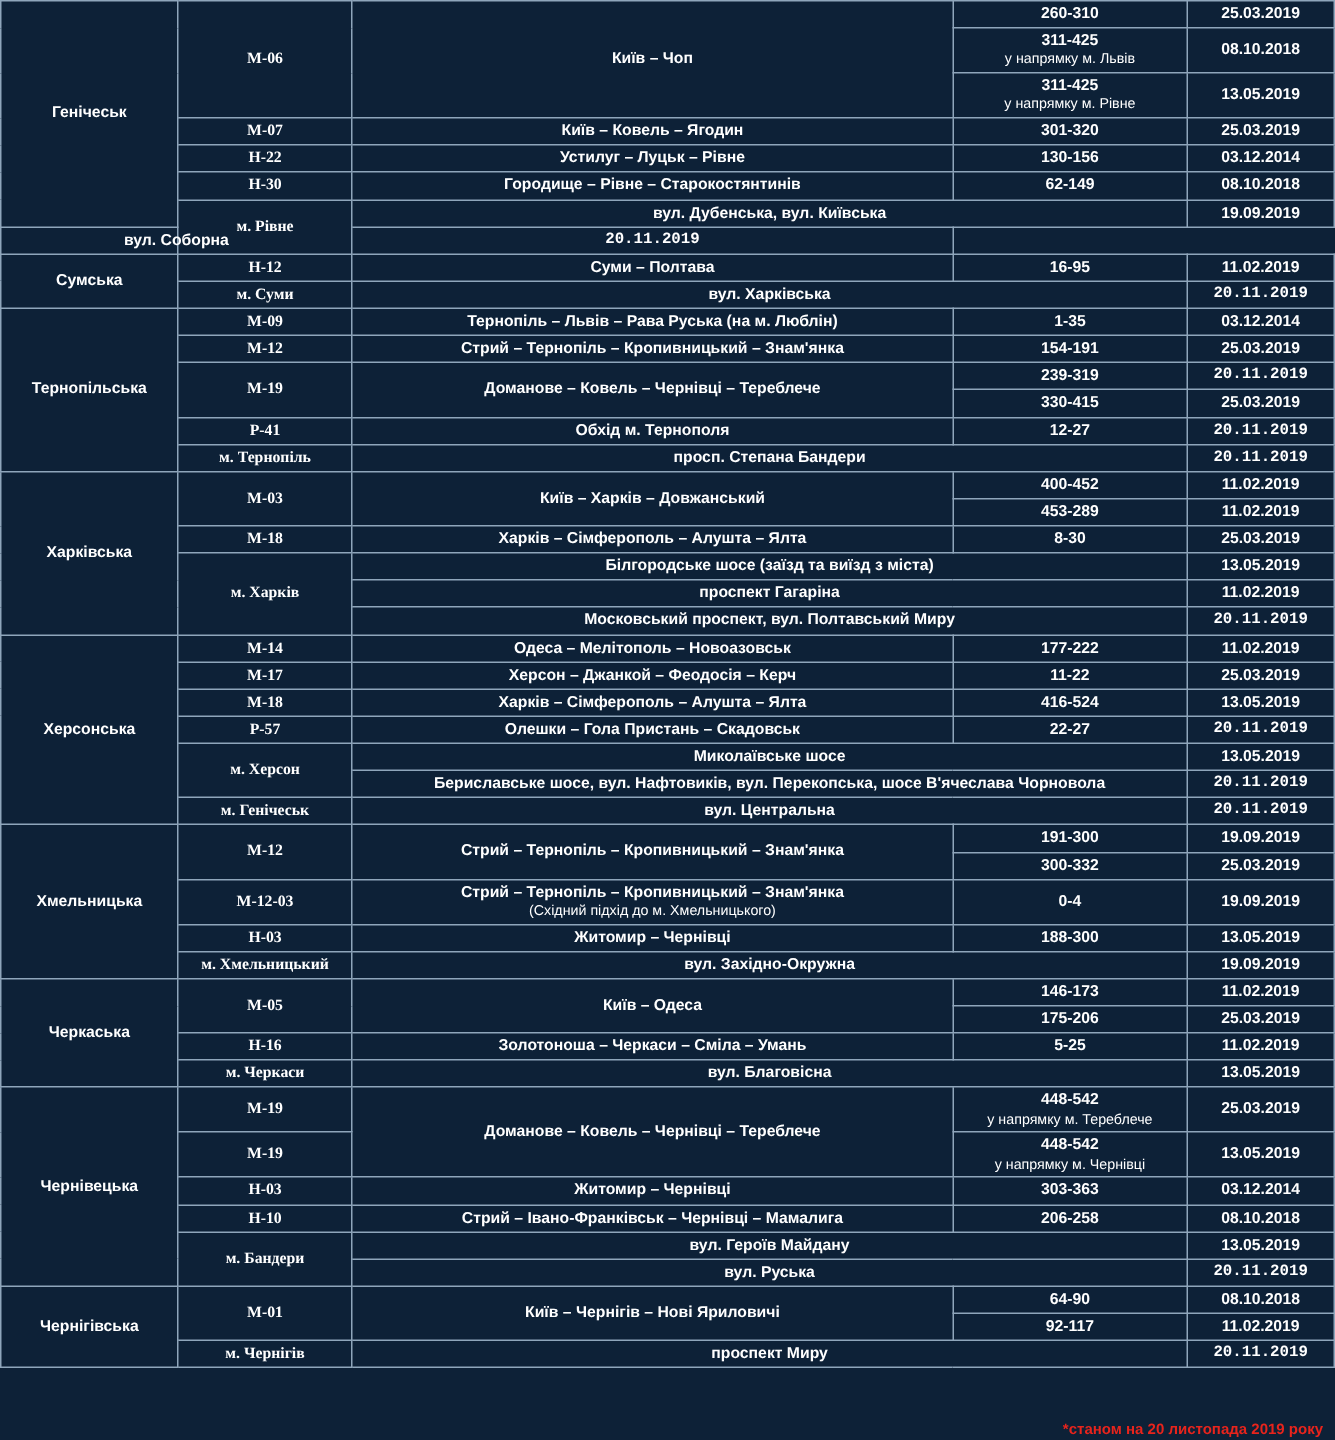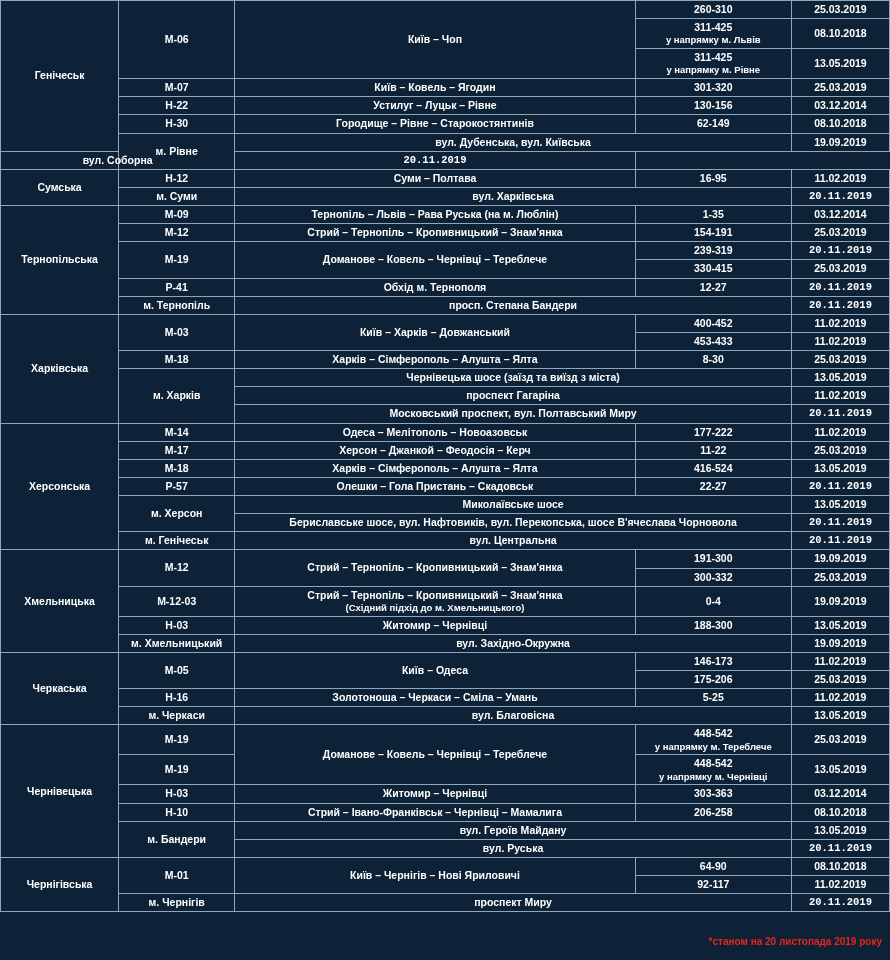--- a/index.html
+++ b/index.html
@@ -37,20 +37,21 @@
     color: #ffffff;
     font-weight: bold;
   }
   td.region {
     font-size: 11px;
     font-weight: bold;
   }
   td.road {
     font-size: 10.5px;
     font-weight: bold;
+    font-family: Liberation Serif, serif;
   }
   td.name {
     font-size: 10.5px;
     font-weight: bold;
   }
   td.km {
     font-size: 10.5px;
     font-weight: bold;
     margin-top: 16px;
   }
@@ -58,26 +59,26 @@
     font-size: 10.5px;
     font-weight: bold;
   }
   .red {
     color: #e8241c;
     font-family: Liberation Mono, monospace;
   }
   .sub {
     display: block;
     font-size: 9.5px;
-    font-weight: bold;
+    font-weight: normal;
   }
   .footnote {
     position: absolute;
     right: 8px;
-    bottom: 13px;
+    bottom: 1px;
     color: #e8241c;
     font-size: 10px;
     font-weight: bold;
     text-align: right;
   }
 </style>
 </head>
 <body>
 
 <div class="sheet">
@@ -179,32 +180,32 @@
           <td class="date red">20.11.2019</td>
         </tr>
         <tr>
           <td class="region" rowspan="6">Харківська</td>
           <td class="road" rowspan="2">М-03</td>
           <td class="name" rowspan="2"><span>Київ – Харків – Довжанський</span></td>
           <td class="km"><span>400-452</span></td>
           <td class="date">11.02.2019</td>
         </tr>
         <tr>
-          <td class="km"><span>453-433</span></td>
+          <td class="km"><span>453-289</span></td>
           <td class="date">11.02.2019</td>
         </tr>
         <tr>
           <td class="road">М-18</td>
           <td class="name"><span>Харків – Сімферополь – Алушта – Ялта</span></td>
           <td class="km"><span>8-30</span></td>
           <td class="date">25.03.2019</td>
         </tr>
         <tr>
           <td class="road" rowspan="3">м. Харків</td>
-          <td class="name" colspan="2"><span>Чернівецька шосе (заїзд та виїзд з міста)</span></td>
+          <td class="name" colspan="2"><span>Білгородське шосе (заїзд та виїзд з міста)</span></td>
           <td class="date">13.05.2019</td>
         </tr>
         <tr>
           <td class="name" colspan="2"><span>проспект Гагаріна</span></td>
           <td class="date">11.02.2019</td>
         </tr>
         <tr>
           <td class="name" colspan="2"><span>Московський проспект, вул. Полтавський Миру</span></td>
           <td class="date red">20.11.2019</td>
         </tr>

